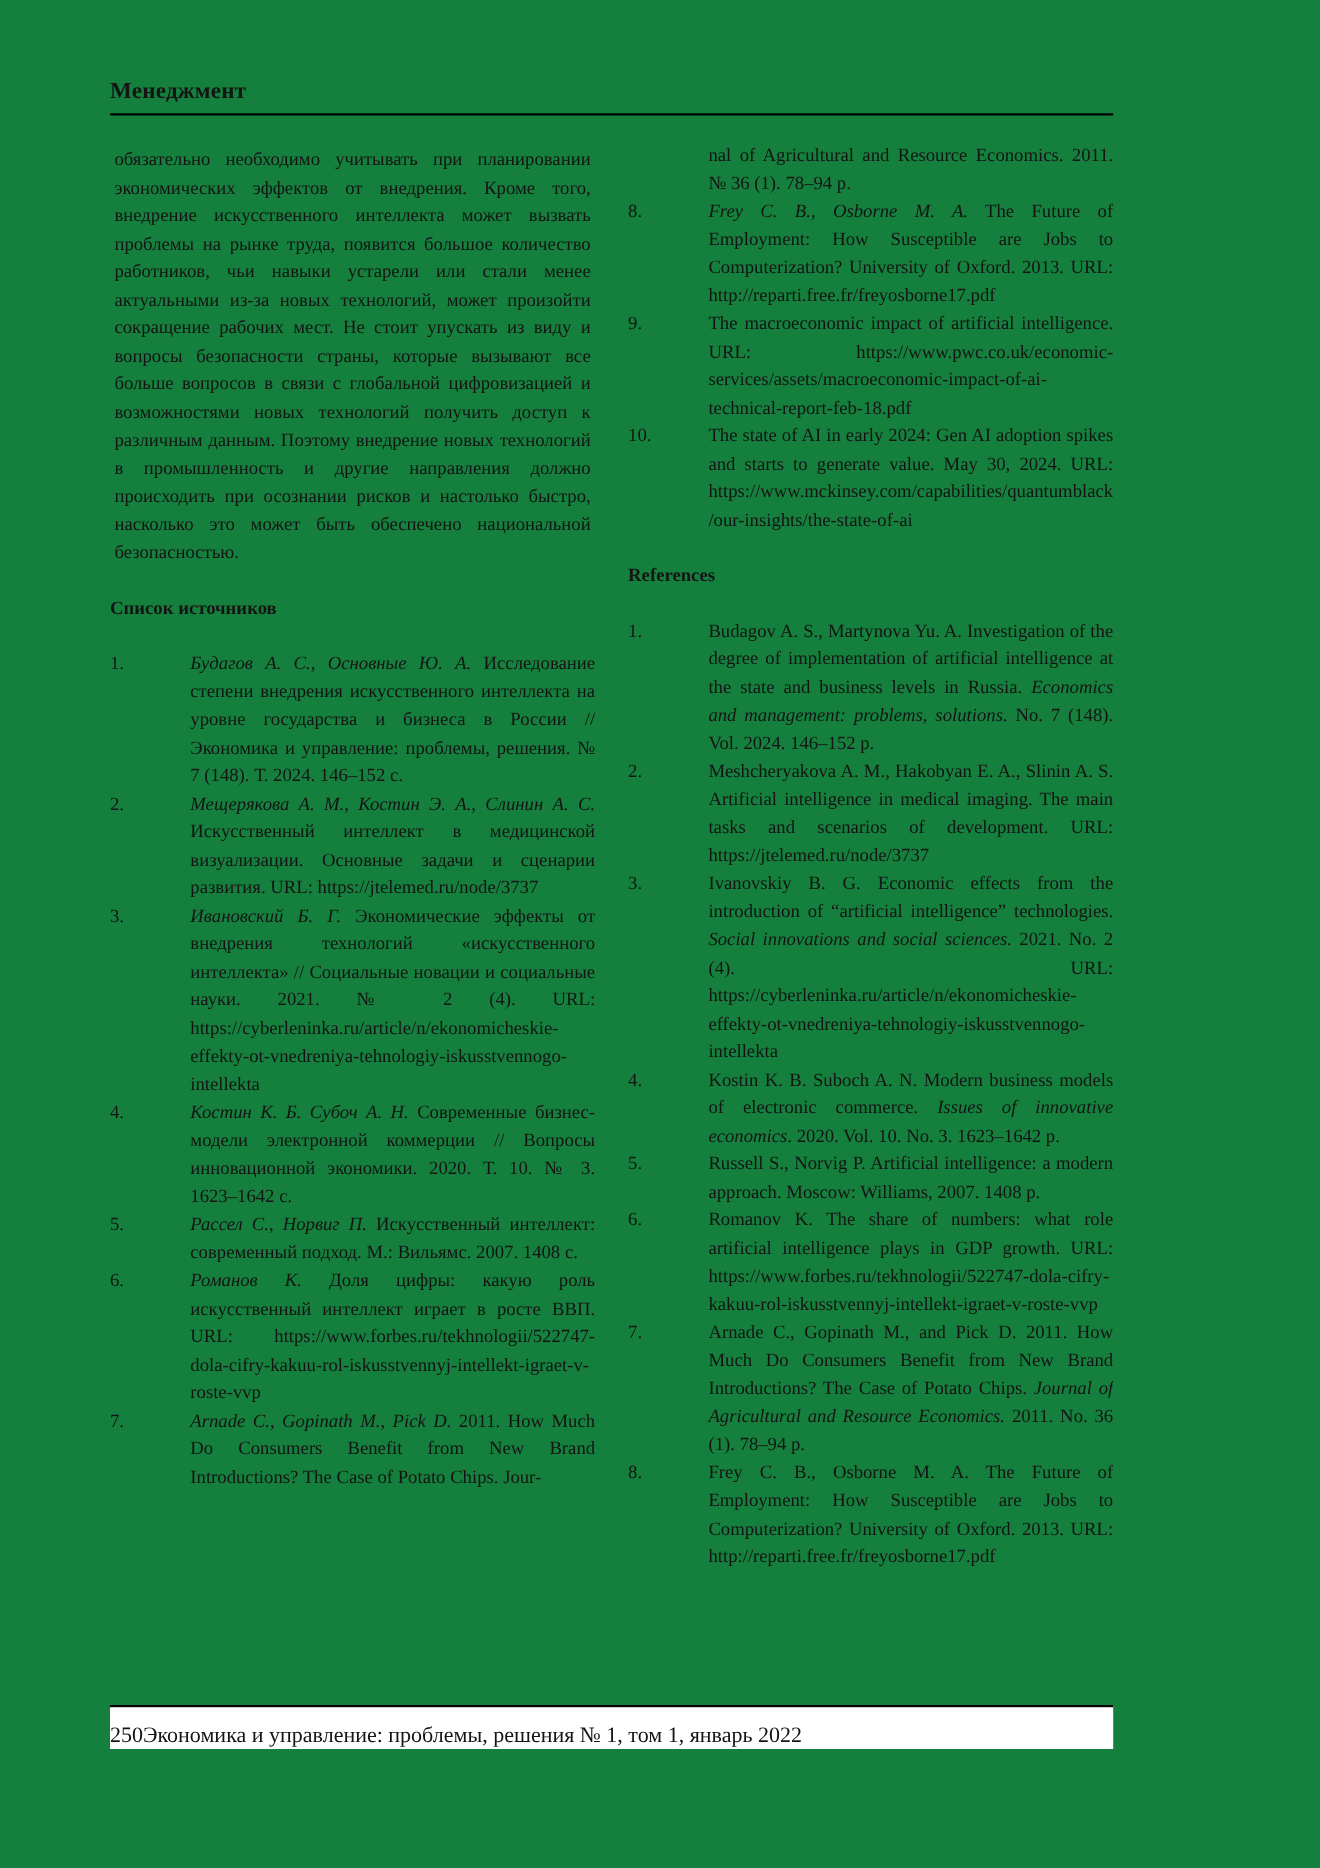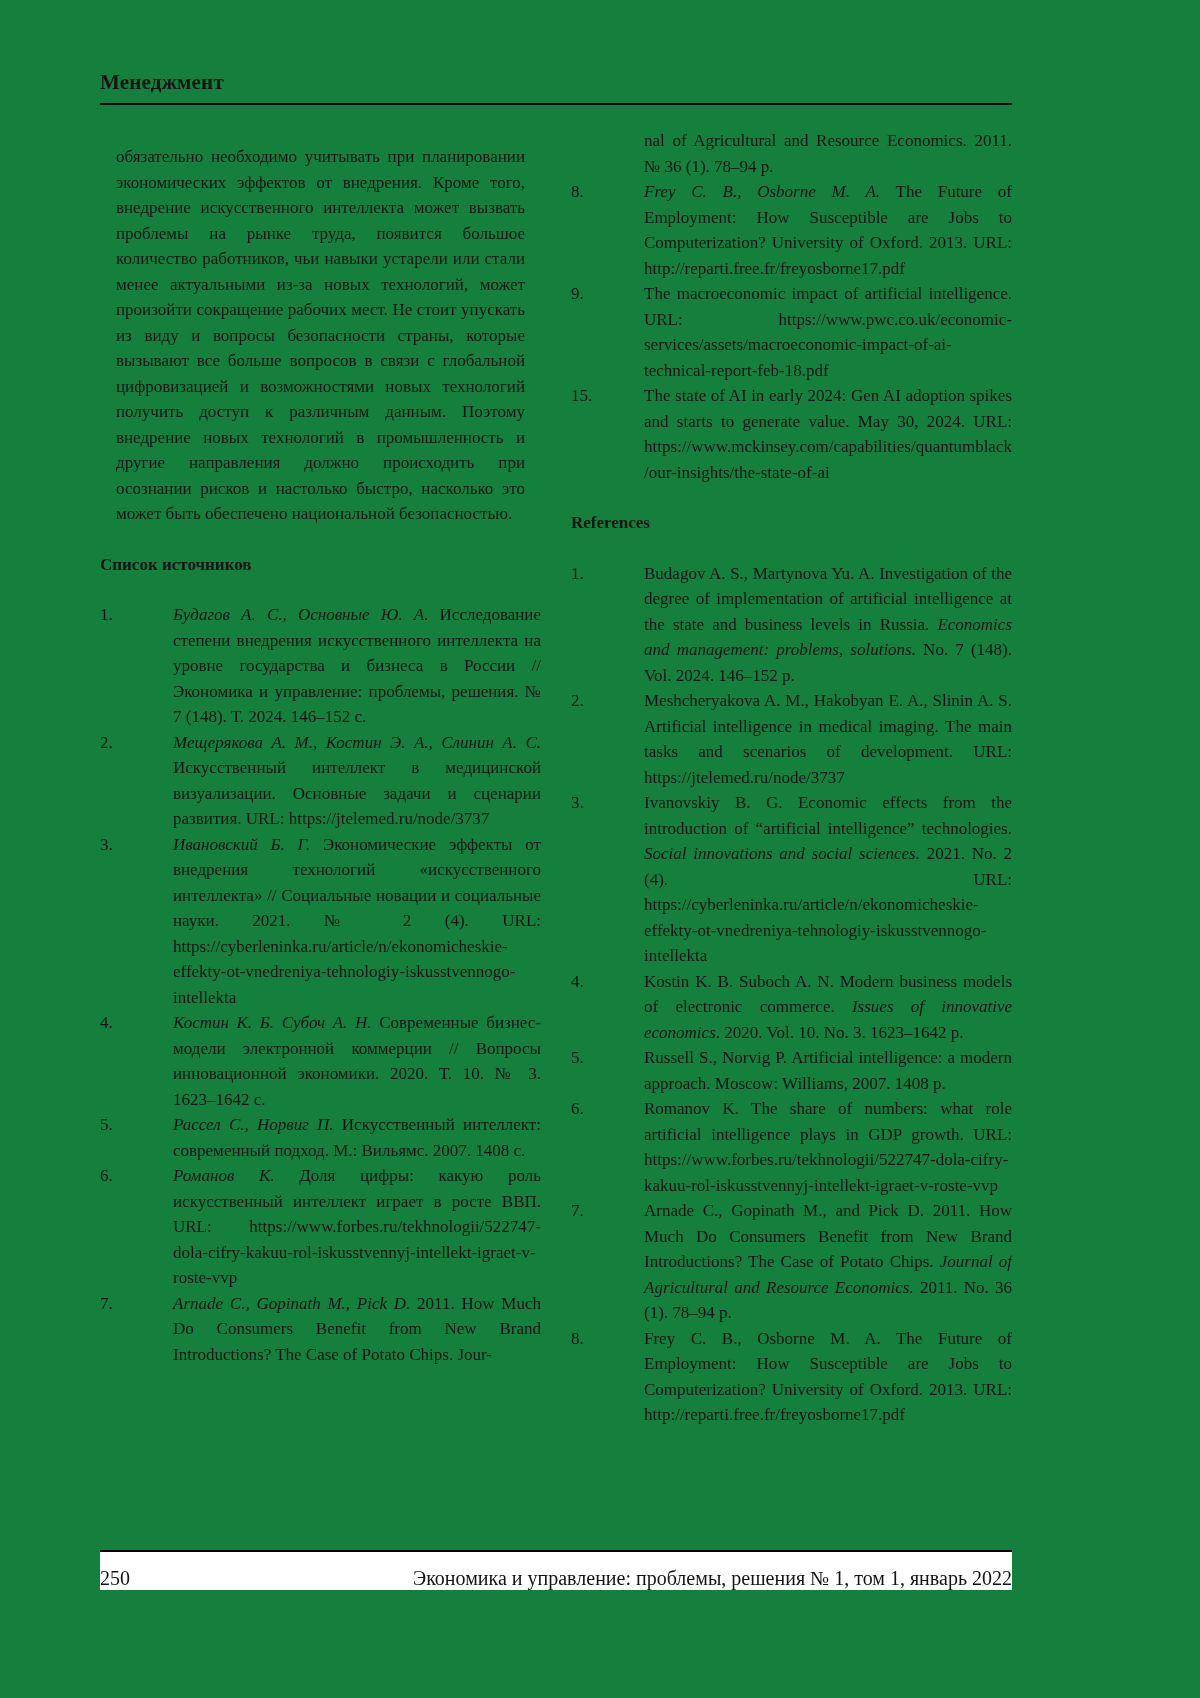--- a/index.html
+++ b/index.html
@@ -36,21 +36,21 @@
     height: 1408px;
     overflow: hidden;
   }
   .col {
     width: 441px;
     flex: none;
     font-size: 17px;
     line-height: 25.5px;
   }
   .body-par {
-    margin: 16px;
+    margin: 4px;
     text-align: justify;
   }
   .center-heading {
     margin: 25px 0;
     font-size: 17px;
     font-weight: 700;
   }
   .ref-list { }
   .ref-item { display: flex; gap: 36px; }
   .ref-num {
@@ -66,21 +66,20 @@
   .page-footer {
     position: absolute;
     left: 100px;
     top: 1550px;
     width: 912px;
     background: #ffffff;
   }
   .foot-rule { border-top: 2px solid #000; }
   .foot-row {
     display: flex;
-    justify-content: space-between;
     align-items: baseline;
     padding-top: 15px;
     font-size: 20px;
   }
 </style>
 </head>
 <body>
 
 <div class="page">
   <div class="content">
@@ -135,21 +134,21 @@
         <div class="ref-list" id="sources-right">
             <div class="ref-item">
               <span class="ref-num">8.</span>
               <div class="ref-text"><span class="it">Frey C. B., Osborne M. A.</span><span> The Future of Employment: How Susceptible are Jobs to Computerization? University of Oxford. 2013. URL: http://reparti.free.fr/freyosborne17.pdf</span></div>
             </div>
             <div class="ref-item">
               <span class="ref-num">9.</span>
               <div class="ref-text"><span>The macroeconomic impact of artificial intelligence. URL: https://www.pwc.co.uk/economic-services/assets/macroeconomic-impact-of-ai-technical-report-feb-18.pdf</span></div>
             </div>
             <div class="ref-item">
-              <span class="ref-num">15.</span>
+              <span class="ref-num">10.</span>
               <div class="ref-text"><span>The state of AI in early 2024: Gen AI adoption spikes and starts to generate value. May 30, 2024. URL: https://www.mckinsey.com/capabilities/quantumblack/our-insights/the-state-of-ai</span></div>
             </div>
           </div>
         <div class="center-heading">References</div>
         <div class="ref-list" id="references">
             <div class="ref-item">
               <span class="ref-num">1.</span>
               <div class="ref-text"><span>Budagov A. S., Martynova Yu. A. Investigation of the degree of implementation of artificial intelligence at the state and business levels in Russia. </span><span class="it">Economics and management: problems, solutions.</span><span> No. 7 (148). Vol. 2024. 146–152 p.</span></div>
             </div>
             <div class="ref-item">

